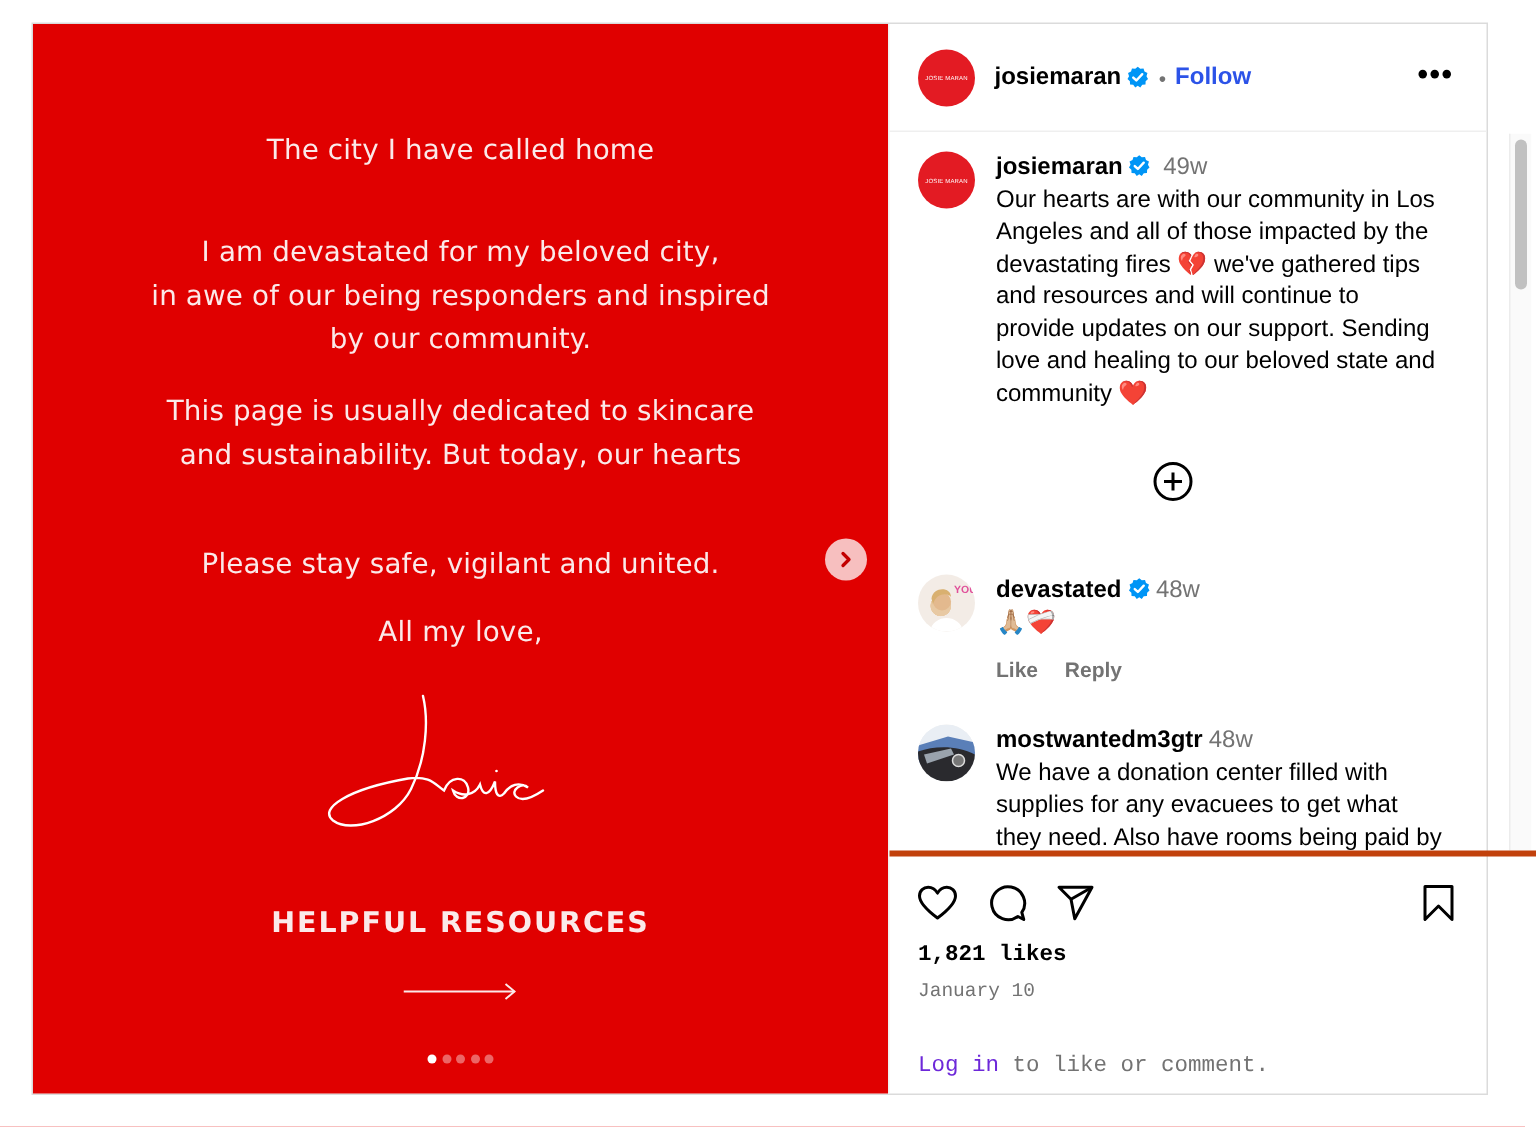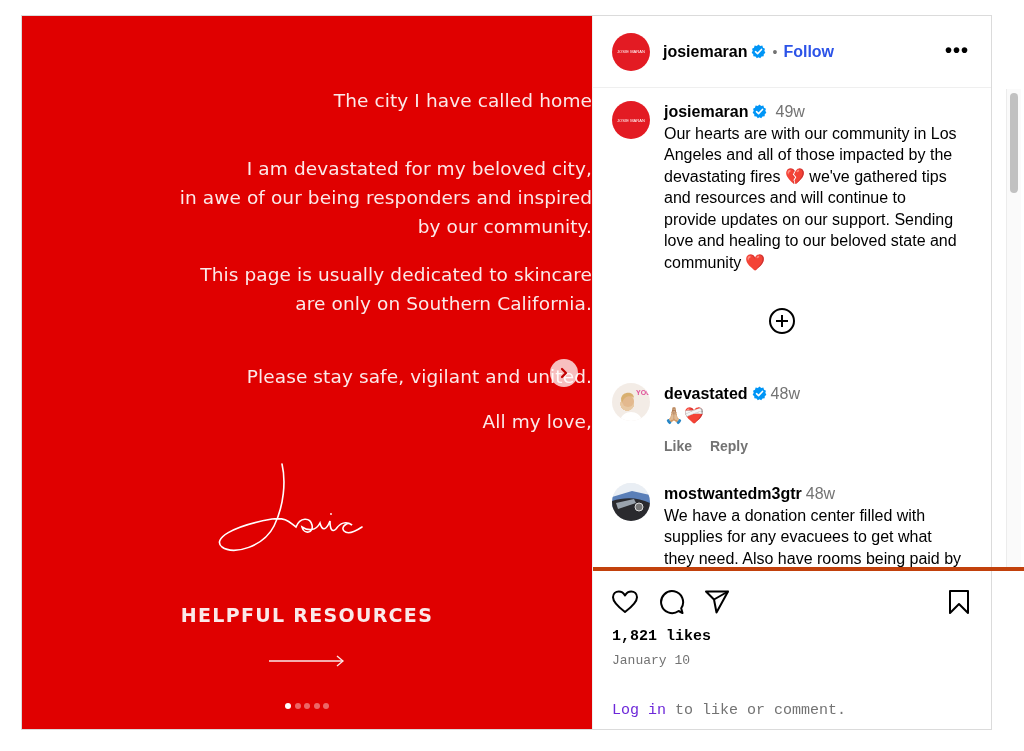--- a/index.html
+++ b/index.html
@@ -12,21 +12,21 @@
     }
     .media {
       position: relative; width: 570px; height: 713px; background: #e00000; color: #fff;
       text-align: center; overflow: hidden;
     }
     .media .para {
       position: absolute; left: 0; width: 570px;
       font-family: "DejaVu Sans", sans-serif; font-size: 18.5px; line-height: 29px;
       color: #fbe9e9; letter-spacing: 0.1px;
     }
-    .media .para span { display: block; text-align: right; }
+    .media .para span { display: block; }
     .signature { position: absolute; left: 190px; top: 445px; width: 180px; height: 100px; }
     .resources-title {
       position: absolute; left: 0; width: 570px; top: 588px;
       font-family: "DejaVu Sans", sans-serif; font-size: 19px; letter-spacing: 1.3px;
       color: #fbe9e9; font-weight: bold;
     }
     .resources-arrow { position: absolute; left: 247px; top: 638px; width: 76px; height: 14px; }
     .dots { position: absolute; top: 687px; left: 0; width: 570px; display: flex; justify-content: center; gap: 3.5px; }
     .dot { width: 6px; height: 6px; border-radius: 50%; background: rgba(255,255,255,0.4); }
     .dot.active { background: #ffffff; }
@@ -79,21 +79,21 @@
     <div class="para" style="top:70px">
       <span>The city I have called home</span>
     </div>
     <div class="para" style="top:138px">
       <span>I am devastated for my beloved city,</span>
       <span>in awe of our being responders and inspired</span>
       <span>by our community.</span>
     </div>
     <div class="para" style="top:244px">
       <span>This page is usually dedicated to skincare</span>
-      <span>are only on Southern California.</span>
+      <span>and sustainability. But today, our hearts</span>
     </div>
     <div class="para" style="top:346px">
       <span>Please stay safe, vigilant and united.</span>
     </div>
     <div class="para" style="top:391px">
       <span>All my love,</span>
     </div>
 
     <svg class="signature" viewBox="0 0 180 100">
       <path d="M70 3 C74 20, 72 45, 62 65 C52 85, 22 95, 10 86 C0 78, 20 65, 60 58 C75 56, 78 62, 84 66 C88 56, 98 56, 100 64 C102 72, 92 74, 90 66 C96 70, 104 70, 108 62 C110 70, 114 70, 118 60 C118 68, 120 72, 124 68 C128 62, 134 60, 140 64 C136 60, 128 66, 132 70 C136 74, 144 70, 150 66" fill="none" stroke="#fff" stroke-width="1.6" stroke-linecap="round"></path>

